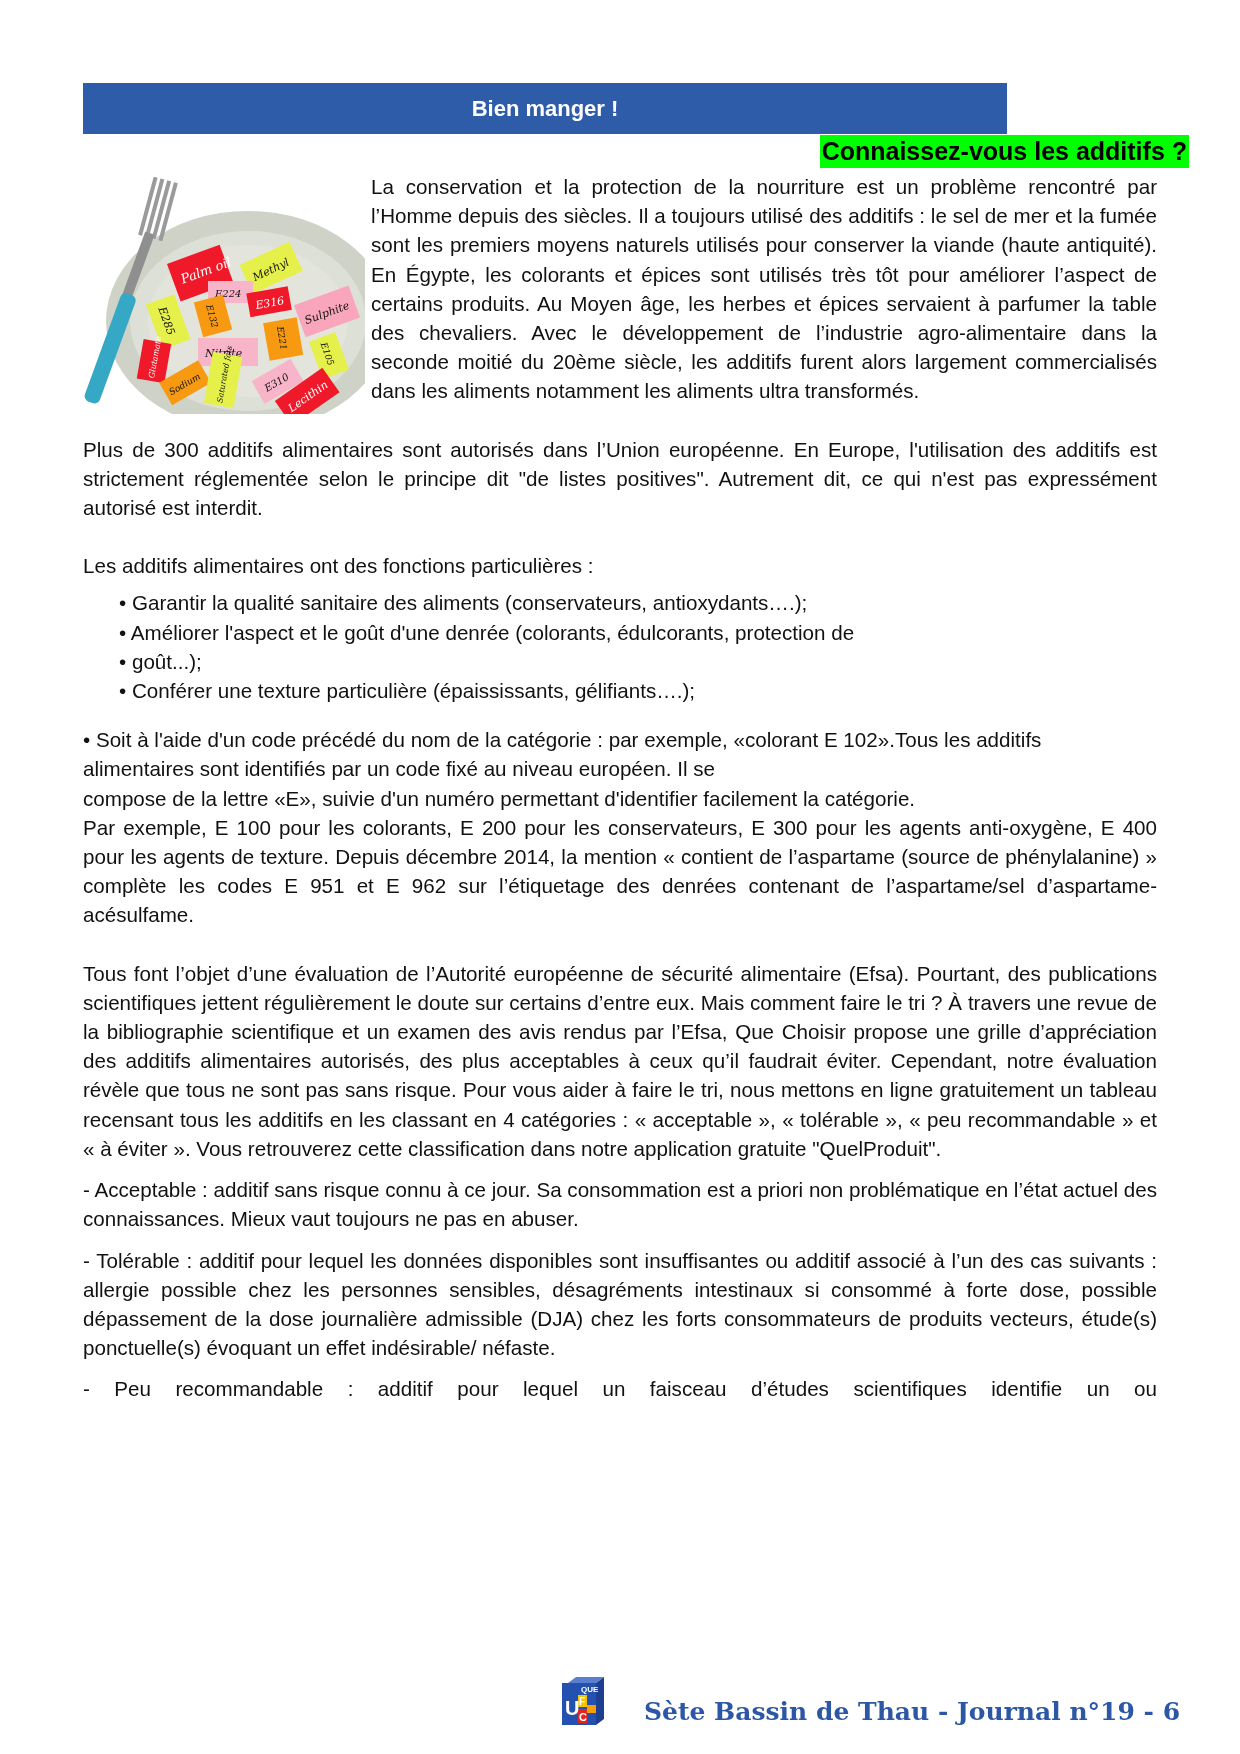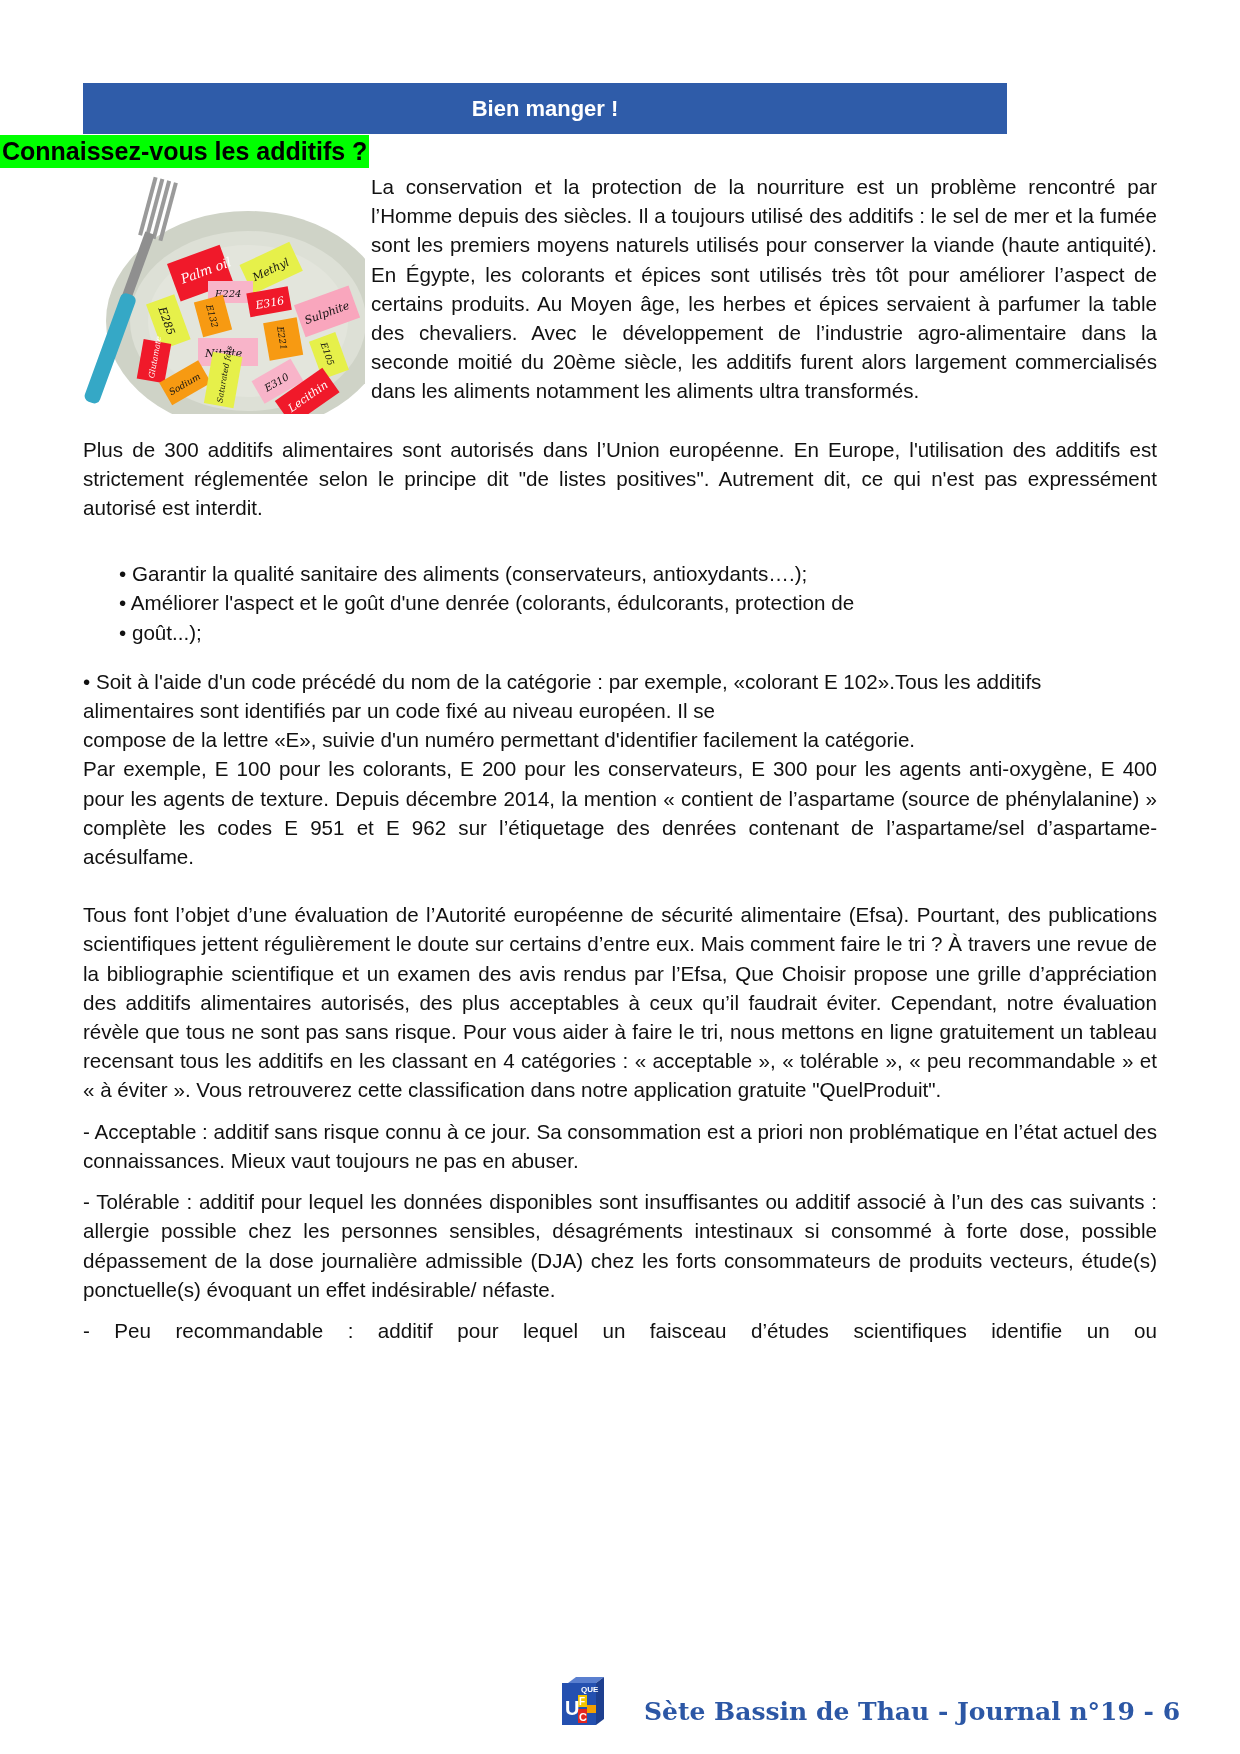--- a/index.html
+++ b/index.html
@@ -1,21 +1,21 @@
 <!DOCTYPE html>
 <html><head>
 <meta charset="utf-8">
 <style>
   html, body { margin: 0; padding: 0; background: #ffffff; }
   body { width: 1240px; height: 1754px; position: relative; overflow: hidden;
          font-family: "Liberation Sans", sans-serif; color: #111; }
   .header-bar { position: absolute; left: 83px; top: 83px; width: 924px; height: 51px;
                 background: #2f5ca9; color: #fff; text-align: center;
                 font-size: 22px; line-height: 51px; font-weight: bold; }
-  .title-wrap { position: absolute; left: 0; top: 135px; width: 1153px; text-align: left; }
+  .title-wrap { position: absolute; left: 0; top: 135px; width: 1153px; text-align: right; padding-left: 36px; }
   .title { display: inline-block; background: #00ff00; color: #000; font-weight: bold;
            font-size: 25px; line-height: 33px; padding: 0 2px; }
   .content { position: absolute; left: 83px; top: 172px; width: 1074px;
              font-size: 20.6px; line-height: 29.2px; text-align: justify; }
   .content p { margin: 0; }
   .figure { float: left; width: 282px; height: 238px; margin: 4px 6px 0 0; position: relative; }
   .gap { height: 29px; }
   .gap-s { height: 12px; }
   .bullets { margin: 8px; padding: 0; list-style: none; }
   .bullets li { padding-left: 28px; text-align: left; }
@@ -113,24 +113,26 @@
       </g>
     </svg>
   </div>
 
   <p>La conservation et la protection de la nourriture est un problème rencontré par l’Homme depuis des siècles. Il a toujours utilisé des additifs : le sel de mer et la fumée sont les premiers moyens naturels utilisés pour conserver la viande (haute antiquité). En Égypte, les colorants et épices sont utilisés très tôt pour améliorer l’aspect de certains produits. Au Moyen âge, les herbes et épices servaient à parfumer la table des chevaliers. Avec le développement de l’industrie agro-alimentaire dans la seconde moitié du 20ème siècle, les additifs furent alors largement commercialisés dans les aliments notamment les aliments ultra transformés.</p>
   <div class="gap"></div>
 
   <p>Plus de 300 additifs alimentaires sont autorisés dans l’Union européenne. En Europe, l'utilisation des additifs est strictement réglementée selon le principe dit "de listes positives". Autrement dit, ce qui n'est pas expressément autorisé est interdit.</p>
   <div class="gap"></div>
 
+  <p class="left">Les additifs alimentaires ont des fonctions particulières :</p>
   <ul class="bullets">
     <li>• Garantir la qualité sanitaire des aliments  (conservateurs, antioxydants….);</li>
     <li>• Améliorer l'aspect et le goût d'une denrée (colorants, édulcorants, protection de</li>
     <li>• goût...);</li>
+    <li>• Conférer une texture particulière (épaississants, gélifiants….);</li>
   </ul>
   <div class="gap-s"></div>
 
   <p class="left">• Soit à l'aide d'un code précédé du nom de la catégorie : par exemple, «colorant E 102».Tous les additifs alimentaires sont identifiés par un code fixé au niveau européen. Il se</p>
   <p class="left">compose de la lettre «E», suivie d'un numéro permettant d'identifier facilement la catégorie.</p>
   <p>Par exemple, E 100 pour les colorants, E 200 pour les conservateurs, E 300 pour les agents anti-oxygène, E 400 pour les agents de texture. Depuis décembre 2014, la mention « contient de l’aspartame (source de phénylalanine) » complète les codes E 951 et E 962 sur l’étiquetage des denrées contenant de l’aspartame/sel d’aspartame-acésulfame.</p>
   <div class="gap"></div>
 
   <p>Tous font l’objet d’une évaluation de l’Autorité européenne de sécurité alimentaire (Efsa). Pourtant, des publications scientifiques jettent régulièrement le doute sur certains d’entre eux. Mais comment faire le tri ? À travers une revue de la bibliographie scientifique et un examen des avis rendus par l’Efsa, Que Choisir propose une grille d’appréciation des additifs alimentaires autorisés, des plus acceptables à ceux qu’il faudrait éviter. Cependant, notre évaluation révèle que tous ne sont pas sans risque. Pour vous aider à faire le tri, nous mettons en ligne gratuitement un tableau recensant tous les additifs en les classant en 4 catégories : « acceptable », « tolérable », « peu recommandable » et « à éviter ». Vous retrouverez cette classification dans notre application gratuite "QuelProduit".</p>
   <div class="gap-s"></div>

